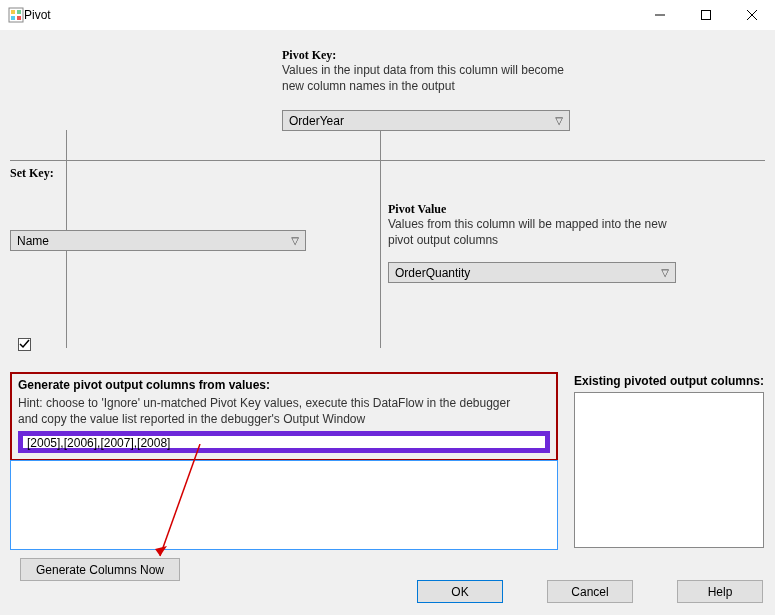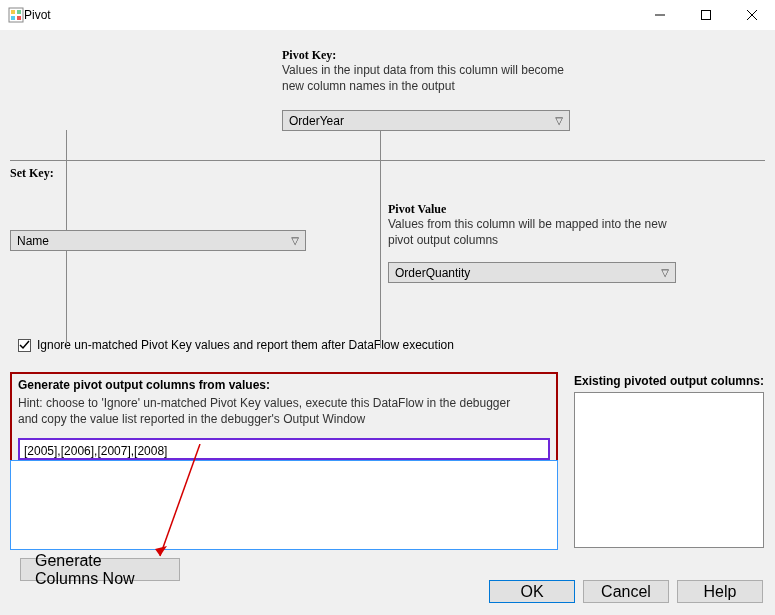--- a/index.html
+++ b/index.html
@@ -56,25 +56,25 @@
       padding: 4px 6px 4px 6px;
       width: 548px;
       position: absolute;
       left: 10px;
       top: 372px;
     }
     .gen-heading { font-weight: bold; margin-bottom: 4px; }
     .value-input {
       width: 100%;
       height: 22px;
-      border: 2px solid #6d28d9;
+      border: 5px solid #6d28d9;
       background:#fff;
-      display:flex; align-items:flex-end;
+      display:flex; align-items:flex-start;
       padding: 0 4px;
-      margin-top: 11px;
+      margin-top: 4px;
       margin-bottom: 2px;
       font-size:12px;
     }
     .textarea-box {
       position:absolute;
       left:10px; top:460px;
       width:548px; height:90px;
       border:1px solid #3b99fc;
       background:#fff;
     }
@@ -86,30 +86,30 @@
       position:absolute;
       left:574px; top:392px;
       width:190px; height:156px;
       background:#fff; border:1px solid #888;
     }
     .btn {
       background: #e1e1e1;
       border: 1px solid #adadad;
       height: 23px;
       padding: 0 14px;
-      font-size:16px;
+      font-size:12px;
       display:inline-flex; align-items:center; justify-content:center;
     }
     .btn-gen { position:absolute; left:20px; top:558px; width:160px; }
     .footer-btns {
       position:absolute; right:12px; top:580px;
       display:flex; gap:8px;
     }
     .btn-ok { border:1px solid #0078d7; width:86px; }
-    .btn-std { width:86px; }
+    .btn-std { width:86px;margin-left:36px; }
     
     .arrow-svg { position:absolute; left:140px; top:444px; pointer-events:none; }
     .label-strong { font-weight: bold; font-family: Liberation Serif, serif; }
   </style>
 </head>
 <body>
 
 <div class="titlebar">
   <div class="titlebar-left">
     <svg class="app-icon" viewBox="0 0 16 16">
@@ -181,21 +181,20 @@
       <span class="chev">▽</span>
     </div>
   </div>
 
   <div class="chk-row">
     <div class="chk">
       <svg width="11" height="11">
           <polyline points="1,5 4,8 10,1" fill="none" stroke="#000" stroke-width="1.5"></polyline>
         </svg>
     </div>
-    <span>Ignore un-matched Pivot Key values and report them after DataFlow execution</span>
   </div>
 </div>
 
 <div class="generate-box">
   <div class="gen-heading">Generate pivot output columns from values:</div>
   <div class="desc">
     <span>Hint: choose to 'Ignore' un-matched Pivot Key values, execute this DataFlow in the debugger</span><br>
     <span>and copy the value list reported in the debugger's Output Window</span>
   </div>
   <div class="value-input">

